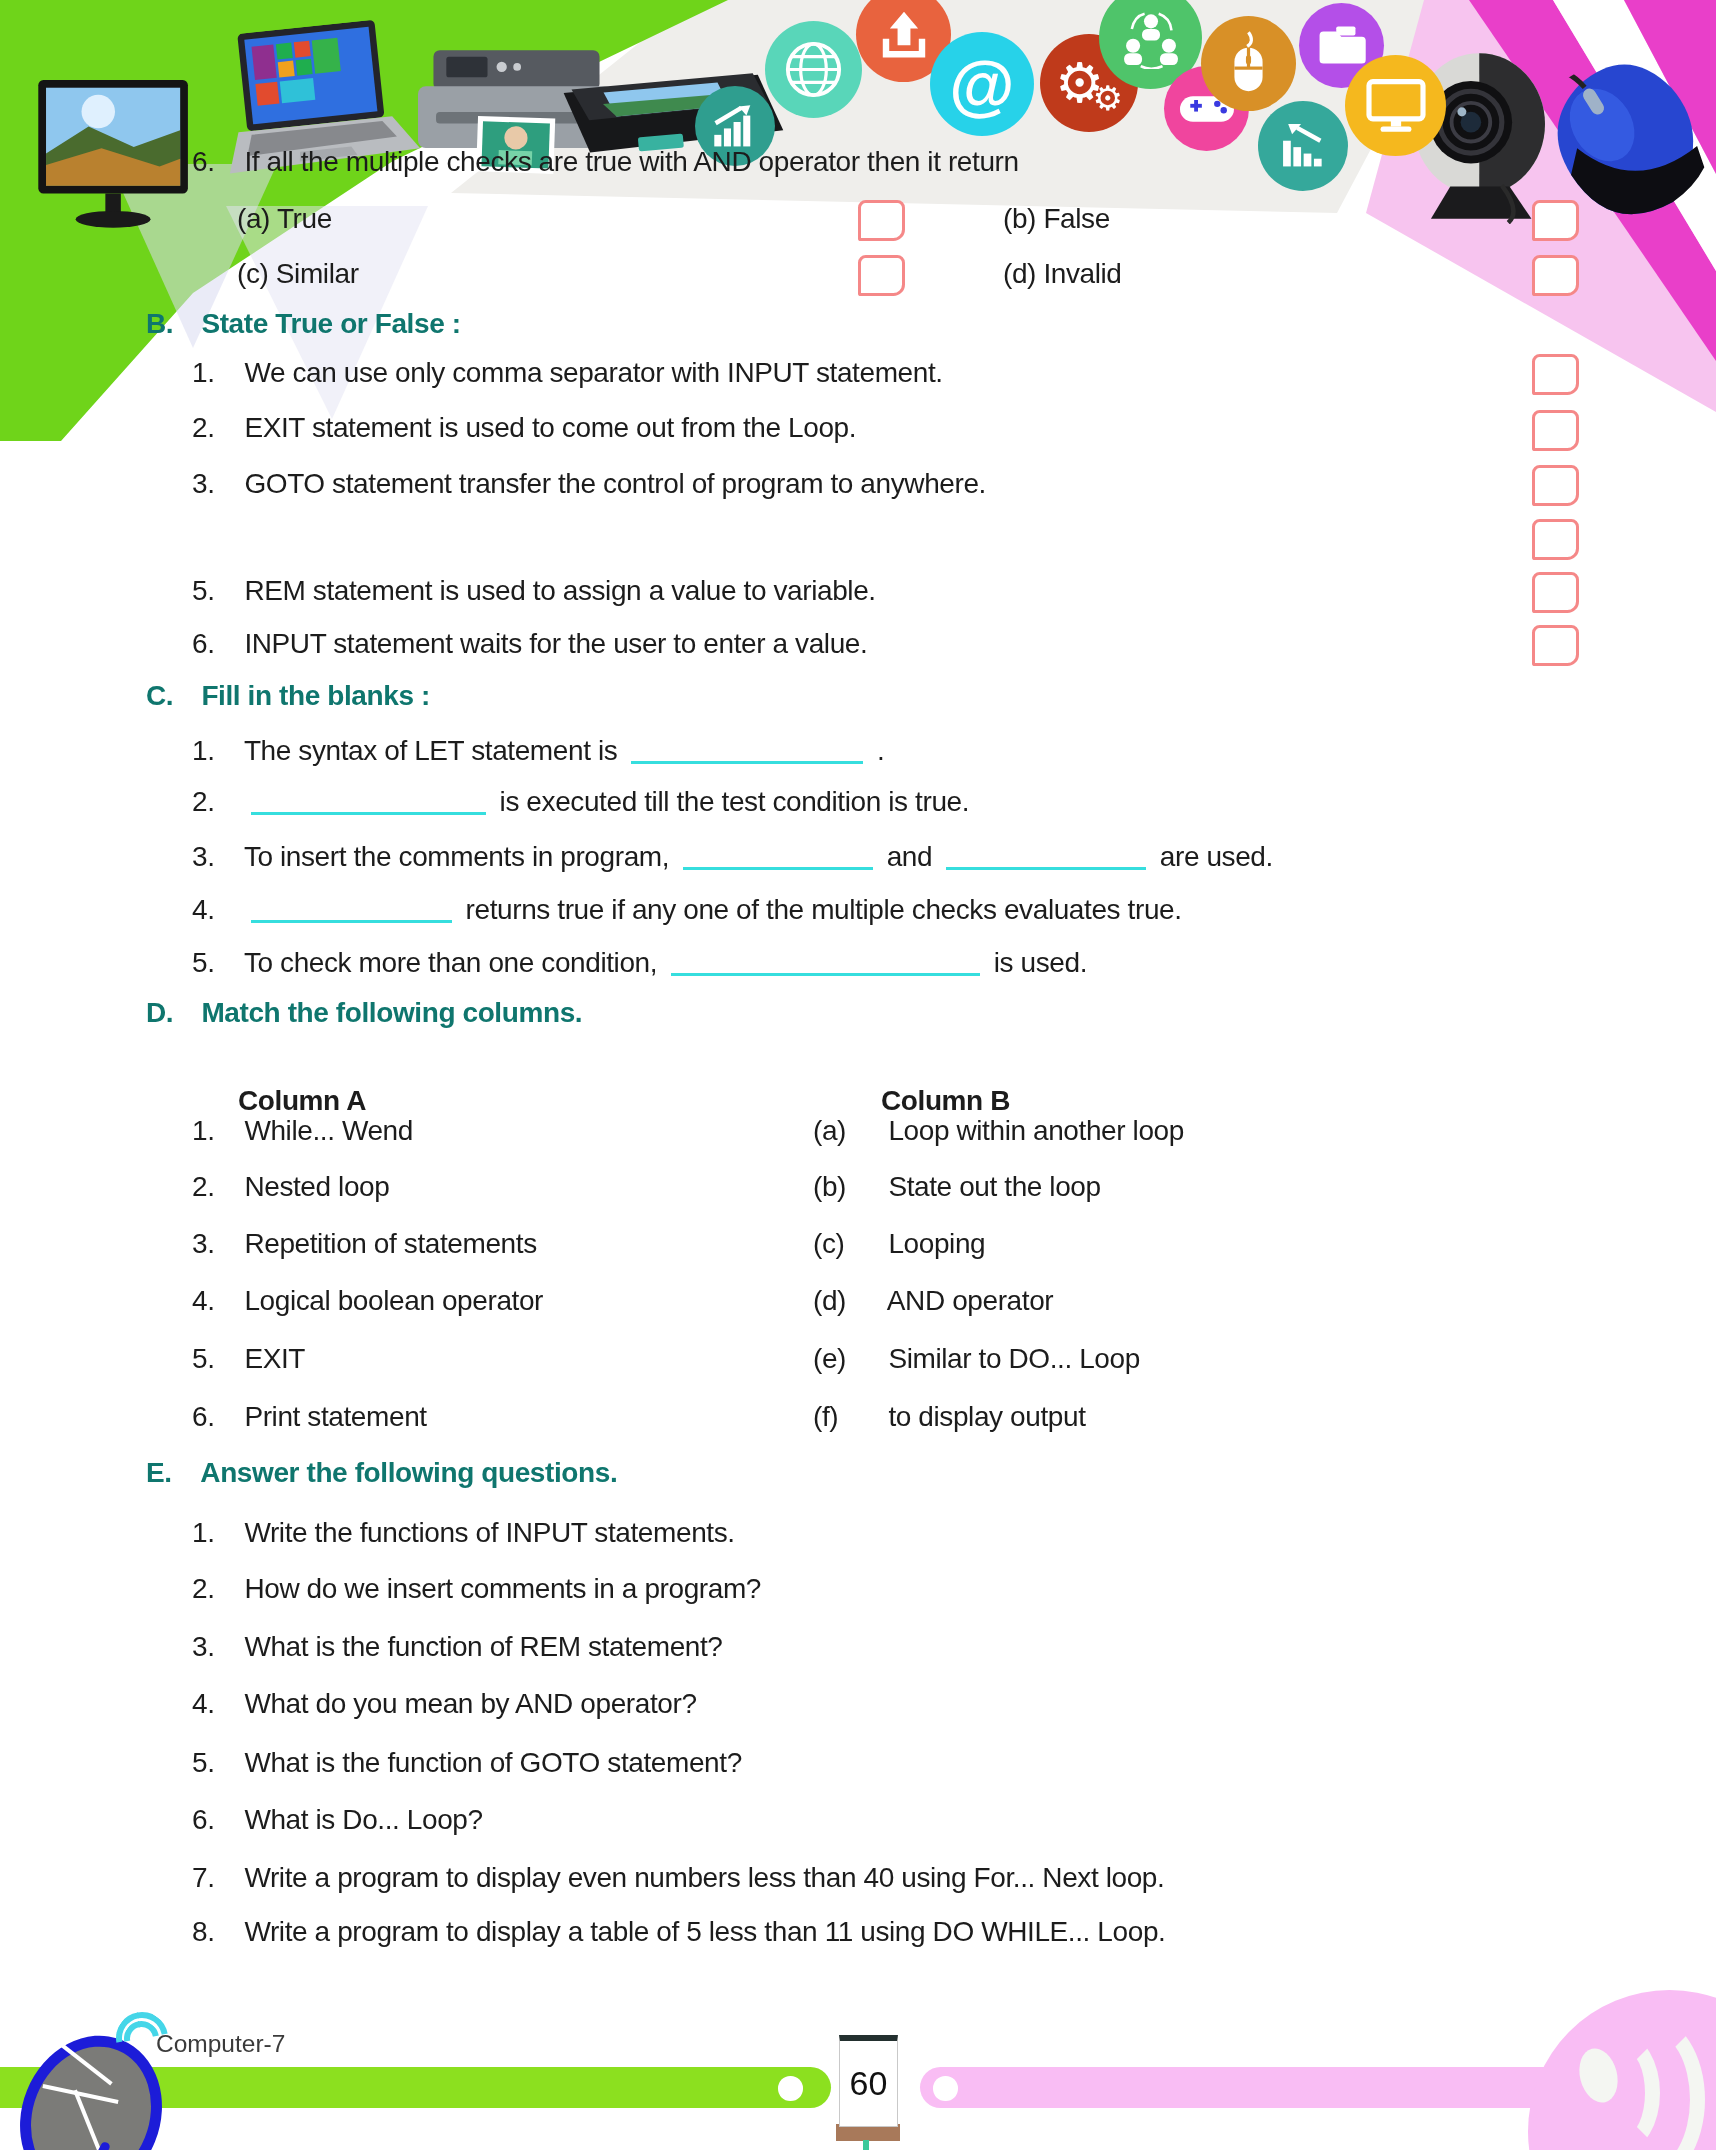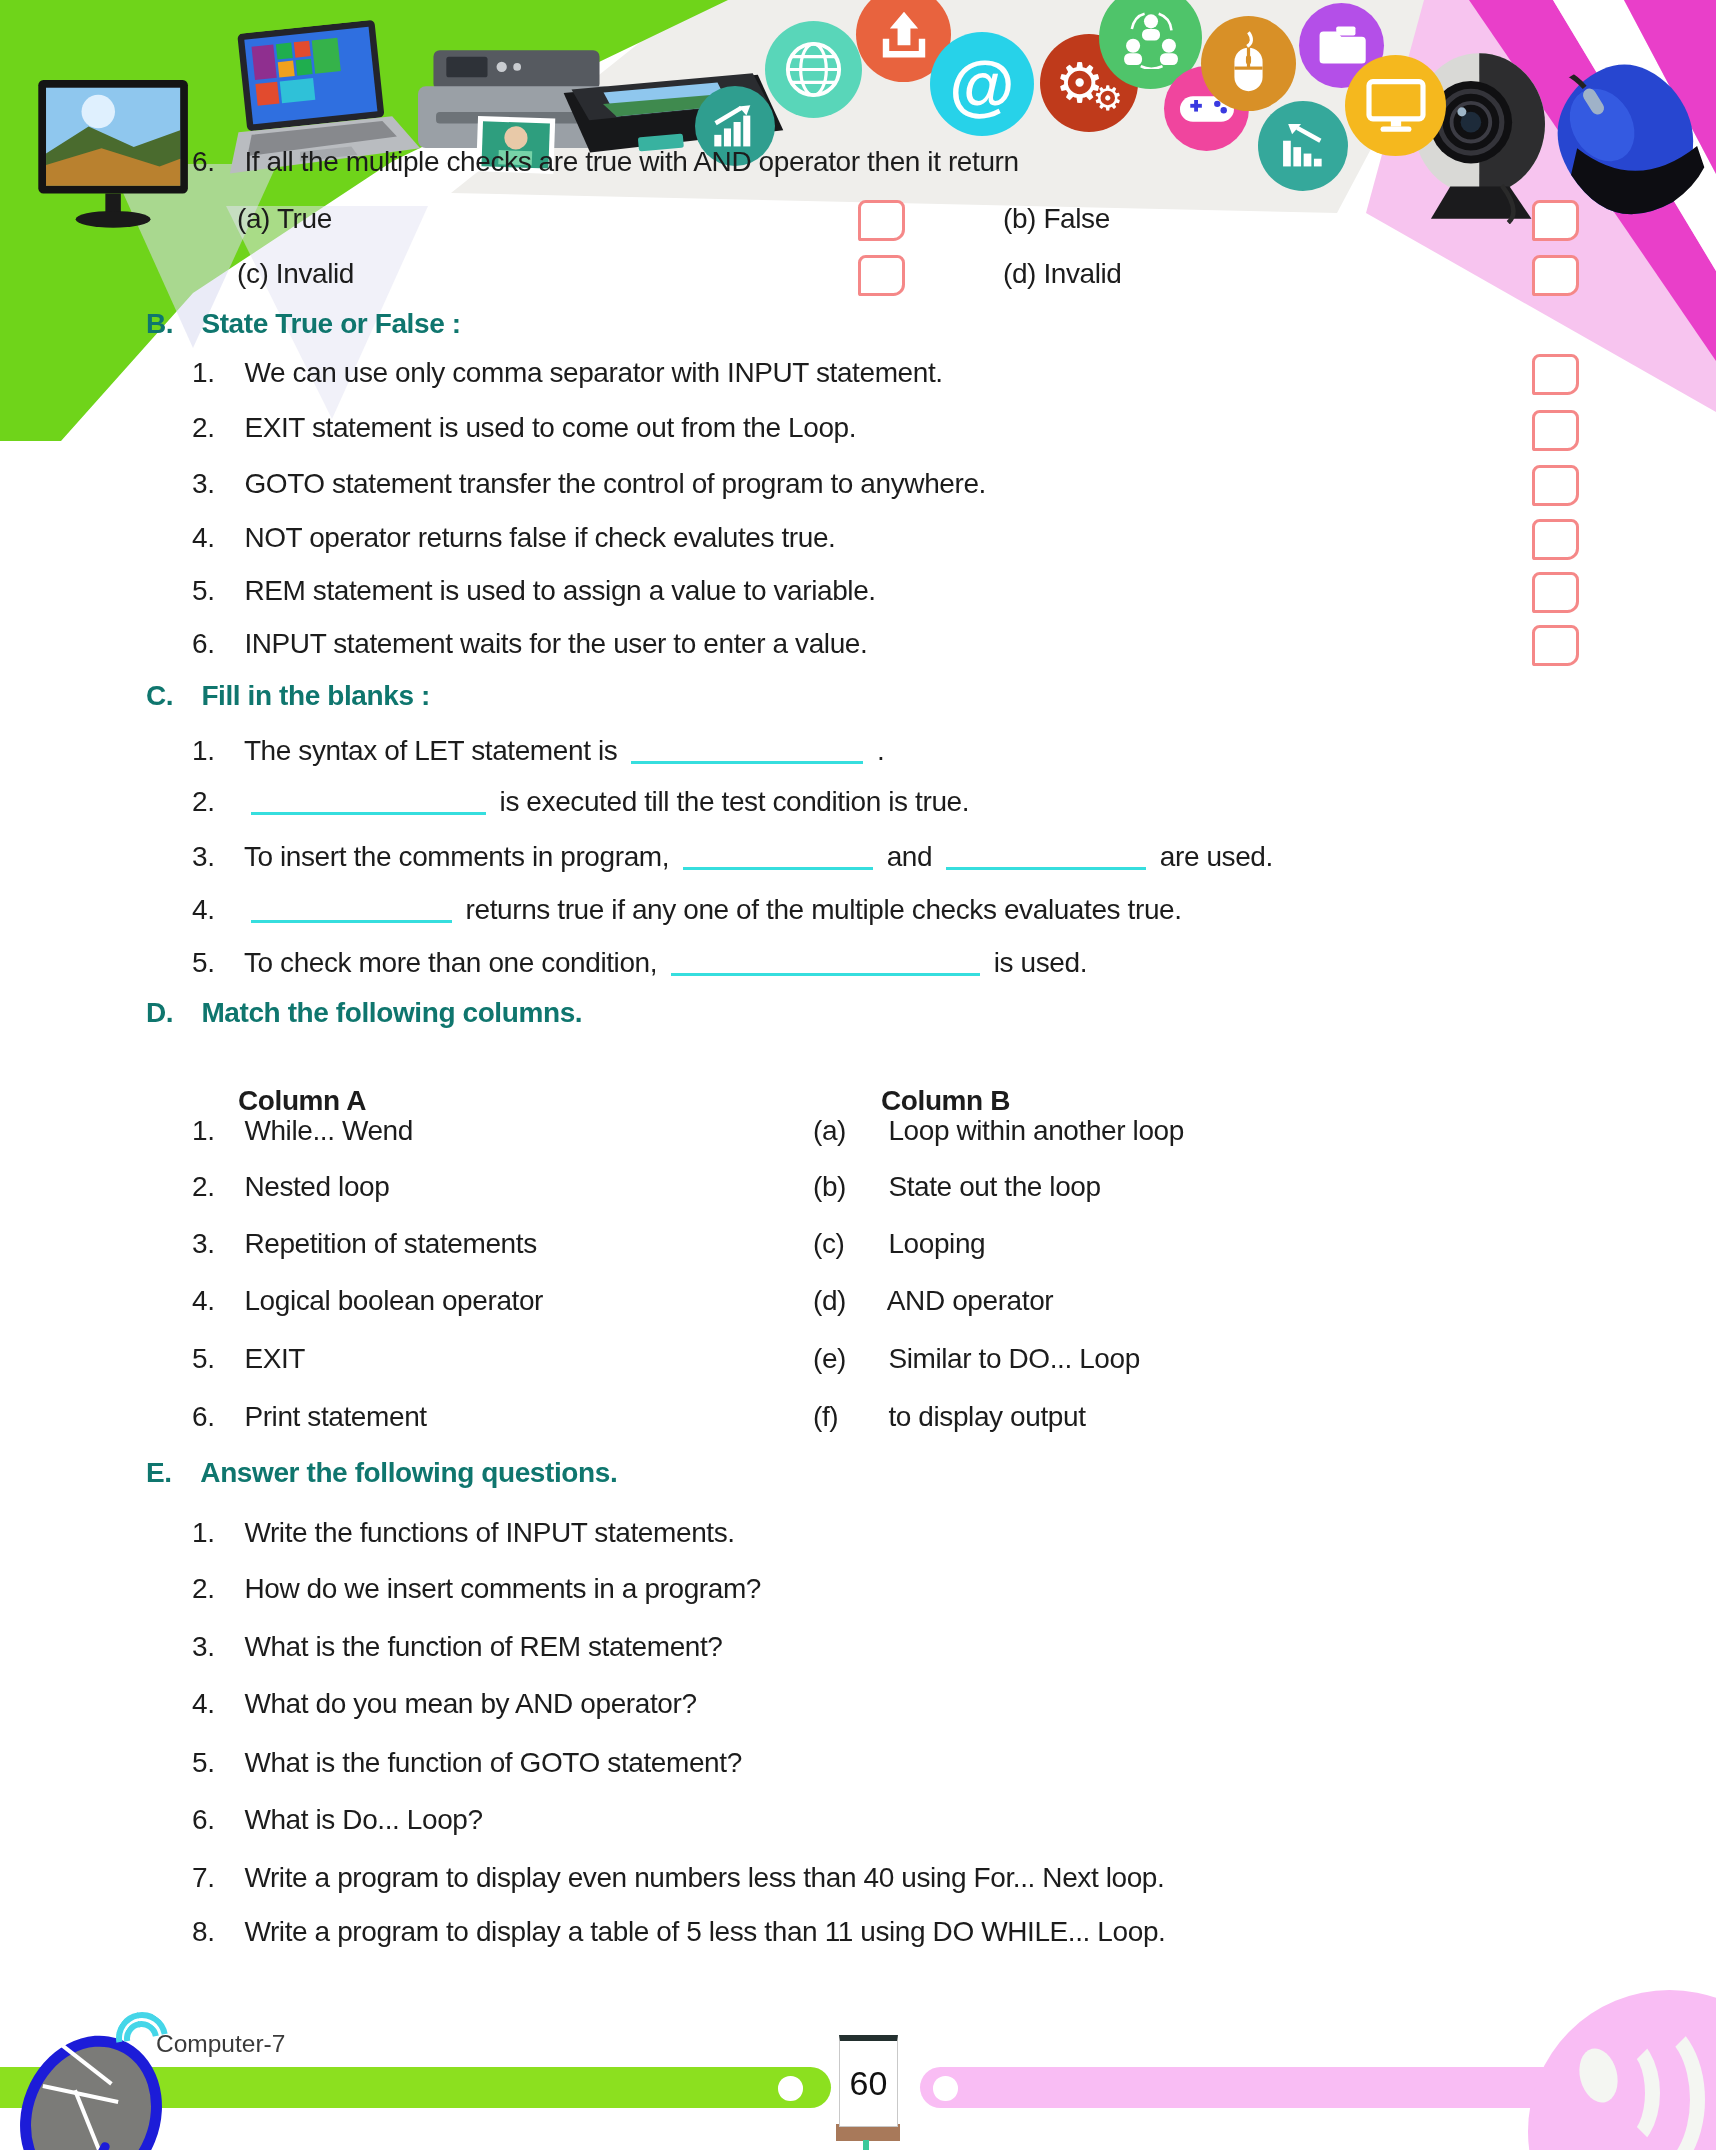--- a/index.html
+++ b/index.html
@@ -220,21 +220,21 @@
   </div>
 
   <div class="line" style="left:192px;top:146px">
     <span class="num">6.</span>
     <span>If all the multiple checks are true with AND operator then it return</span>
   </div>
   <div class="line" style="left:237px;top:203px">(a) True</div>
   <div class="chk" style="left:858px;top:200px"></div>
   <div class="line" style="left:1003px;top:203px">(b) False</div>
   <div class="chk" style="left:1532px;top:200px"></div>
-  <div class="line" style="left:237px;top:258px">(c) Invalid</div>
+  <div class="line" style="left:237px;top:258px">(c) Similar</div>
   <div class="chk" style="left:858px;top:255px"></div>
   <div class="line" style="left:1003px;top:258px">(d) Invalid</div>
   <div class="chk" style="left:1532px;top:255px"></div>
 
   <div class="line heading" style="left:146px;top:308px">
     <span class="num">B.</span>
     <span>State True or False :</span>
   </div>
   <div class="line" style="left:192px;top:357px">
     <span class="num">1.</span>
@@ -244,24 +244,20 @@
   <div class="line" style="left:192px;top:412px">
     <span class="num">2.</span>
     <span>EXIT statement is used to come out from the Loop.</span>
   </div>
   <div class="chk" style="left:1532px;top:410px"></div>
   <div class="line" style="left:192px;top:468px">
     <span class="num">3.</span>
     <span>GOTO statement transfer the control of program to anywhere.</span>
   </div>
   <div class="chk" style="left:1532px;top:465px"></div>
-  <div class="line" style="left:192px;top:522px">
-    <span class="num">4.</span>
-    <span>NOT operator returns false if check evalutes true.</span>
-  </div>
   <div class="chk" style="left:1532px;top:519px"></div>
   <div class="line" style="left:192px;top:575px">
     <span class="num">5.</span>
     <span>REM statement is used to assign a value to variable.</span>
   </div>
   <div class="chk" style="left:1532px;top:572px"></div>
   <div class="line" style="left:192px;top:628px">
     <span class="num">6.</span>
     <span>INPUT statement waits for the user to enter a value.</span>
   </div>

